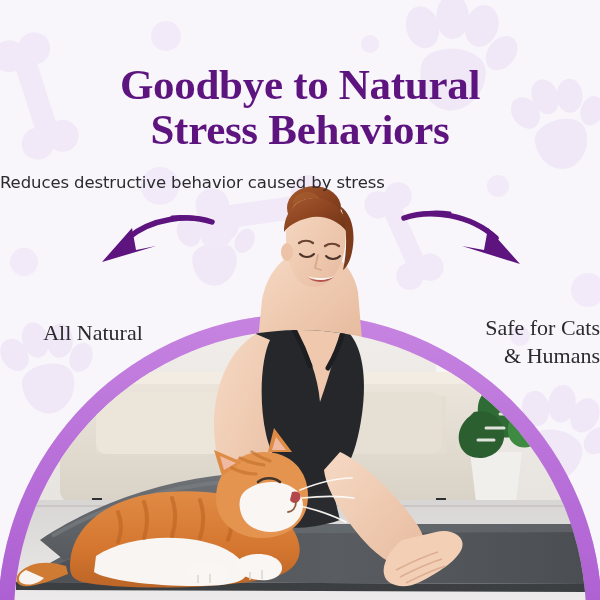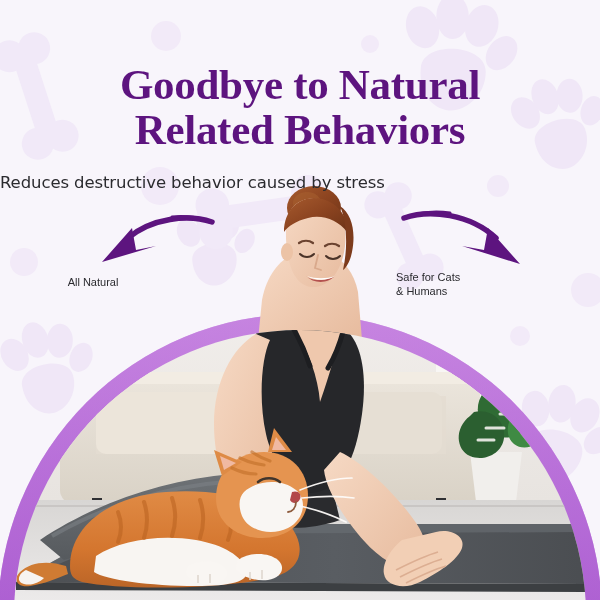--- a/index.html
+++ b/index.html
@@ -39,30 +39,31 @@
     font-size:16.5px;
     font-weight:400;
     letter-spacing:-0.1px;
     color:#2b2b2f;
     z-index:6;
   }
 
   
   .side-label{
     position:absolute;
-    font-family:Liberation Sans, sans-serif;
-    font-size:11px;
+    font-family:Liberation Serif, serif;
+    font-size:22px;
     font-weight:400;
     color:#2b2b2f;
     line-height:1.28;
     z-index:7;
     white-space:pre-line;
+    margin-top:44px;
   }
   .side-label.left{left:0;width:186px;top:275px;text-align:center;}
-  .side-label.right{right:12px;width:192px;top:270px;text-align:left;}
+  .side-label.right{right:0;width:192px;top:270px;text-align:right;}
 
   .arrow{position:absolute;z-index:7;}
   .arrow.left{left:86px;top:212px;}
   .arrow.right{left:400px;top:206px;}
   .arc-band{position:absolute;left:0;top:0;width:600px;height:600px;z-index:3;}
   .photo-clip{position:absolute;left:0;top:0;width:600px;height:600px;z-index:4;}
 </style>
 </head>
 <body>
 
@@ -344,21 +345,21 @@
           </g>
         </g>
 
         <circle cx="300" cy="616" r="286" fill="none" stroke="#ffffff" stroke-width="0"></circle>
       </g>
     </svg>
   </div>
 
   <h1 class="headline">
     <span>Goodbye to Natural</span>
-    <span class="l2">Related Behaviors</span>
+    <span class="l2">Stress Behaviors</span>
   </h1>
 
   <p class="subtitle">Reduces destructive behavior caused by stress</p>
 
   <div class="arrow left">
     <svg width="130" height="62" viewBox="0 0 130 62" xmlns="http://www.w3.org/2000/svg" aria-hidden="true">
       <path d="M126 10 C102 2 66 6 42 26" stroke="#5d147f" stroke-width="5.5" fill="none" stroke-linecap="round"></path>
       <path d="M124 10 C112 5 98 4 86 5" stroke="#5d147f" stroke-width="3" fill="none" stroke-linecap="round"></path>
       <path d="M16 50 L46 16 L50 38 L70 34 Z" fill="#5d147f"></path>
     </svg>

